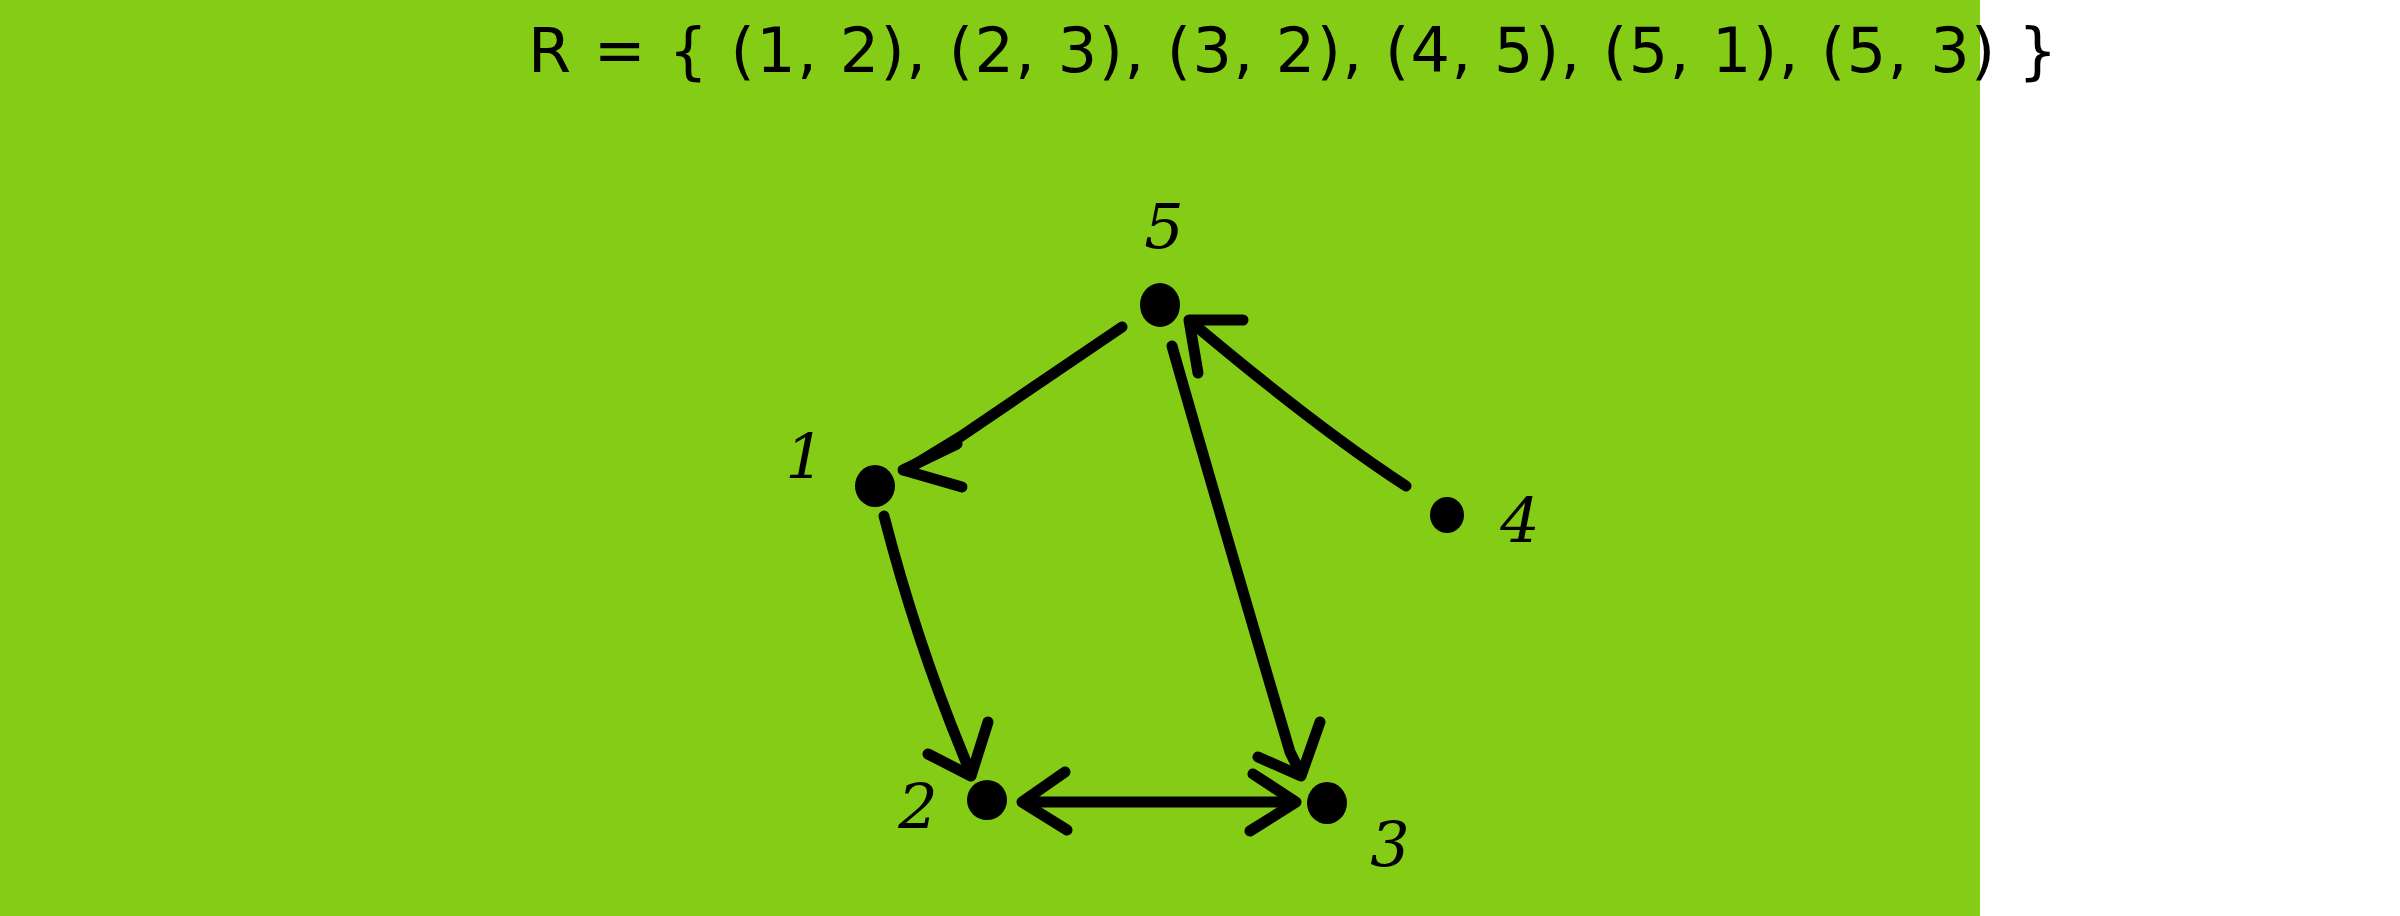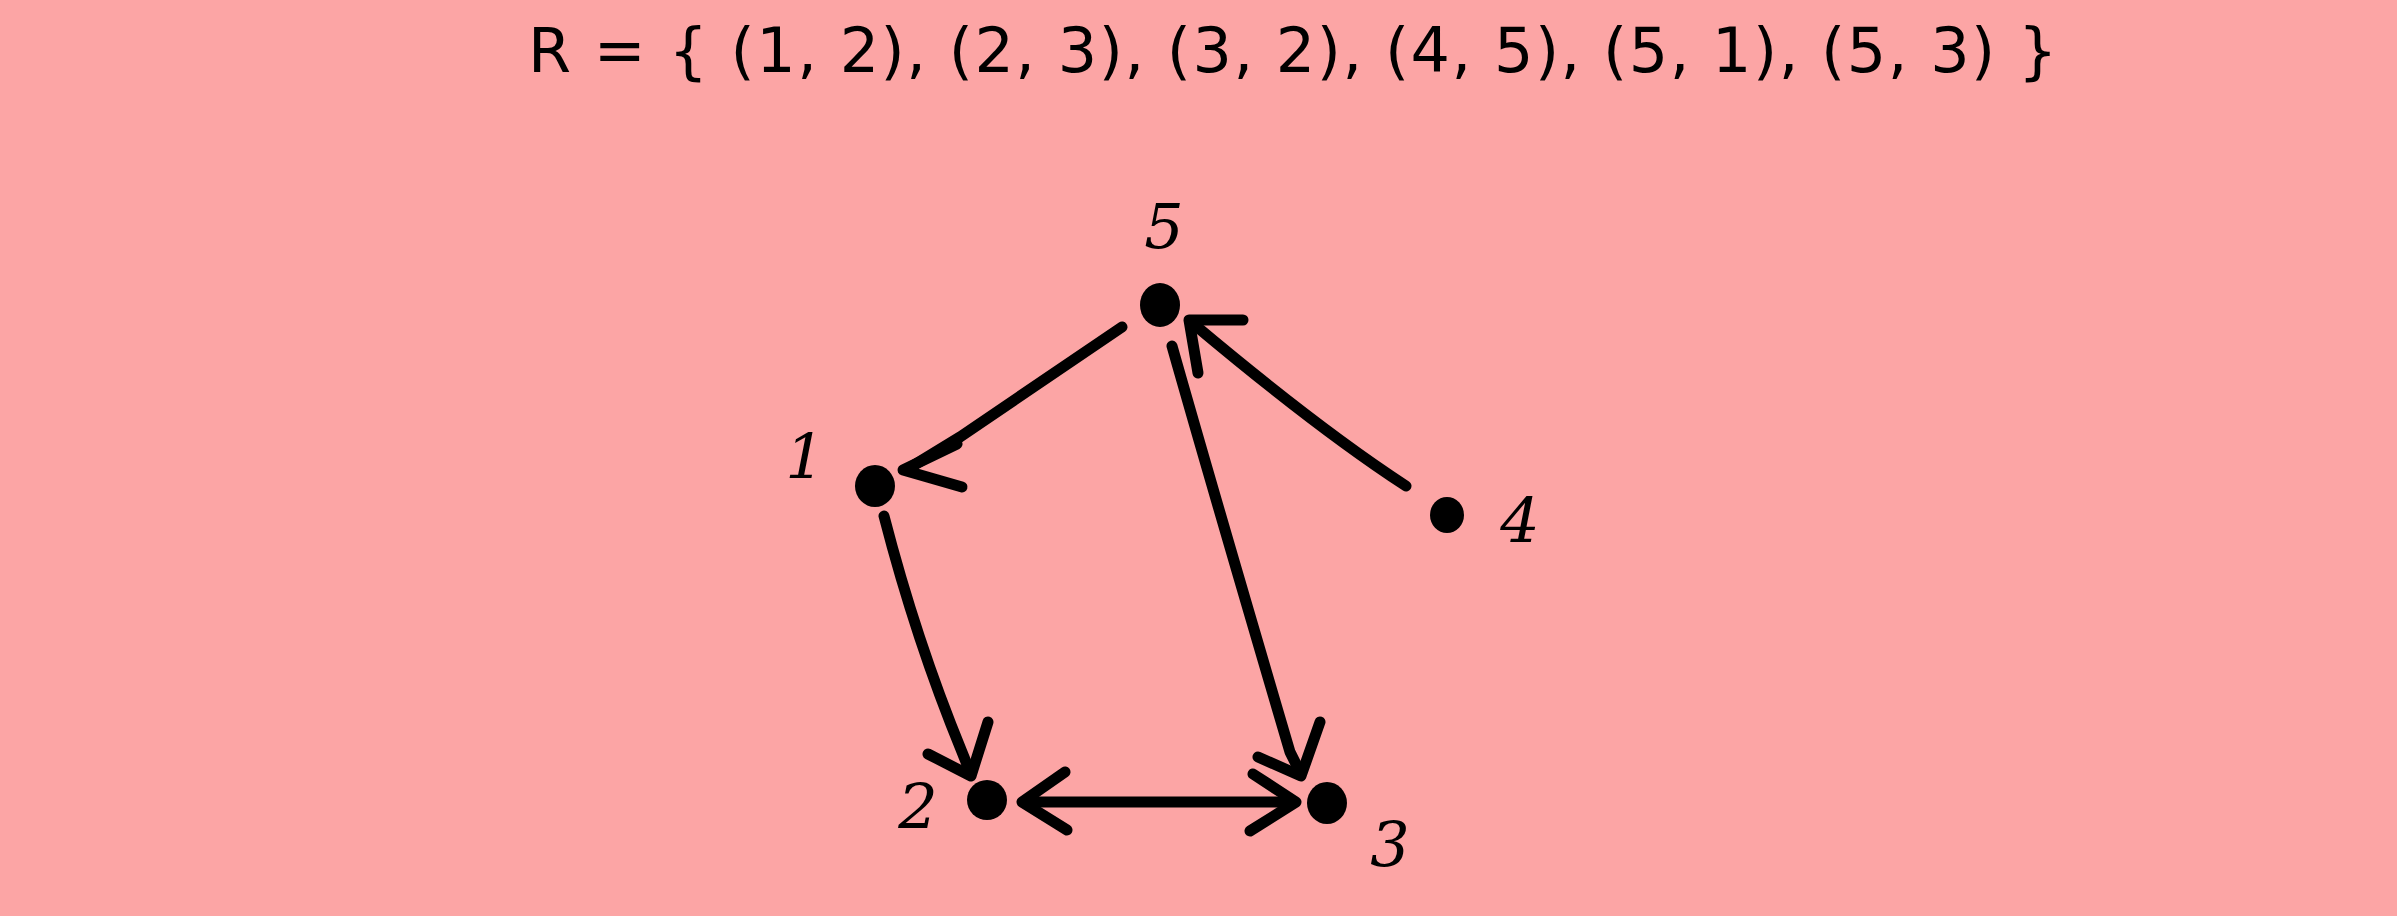--- a/index.html
+++ b/index.html
@@ -9,23 +9,23 @@
     background: #ffffff;
   }
   body {
     width: 2400px;
     height: 916px;
     font-family: "DejaVu Sans", sans-serif;
     overflow: hidden;
   }
   #canvas-root {
     position: relative;
-    width: 2397px;
+    width: 1980px;
     height: 916px;
-    background: #fca5a5;
+    background: #84cc16;
   }
   #figure-svg {
     position: absolute;
     top: 0;
     left: 0;
     width: 2400px;
     height: 916px;
     display: block;
   }
   .title-text {

